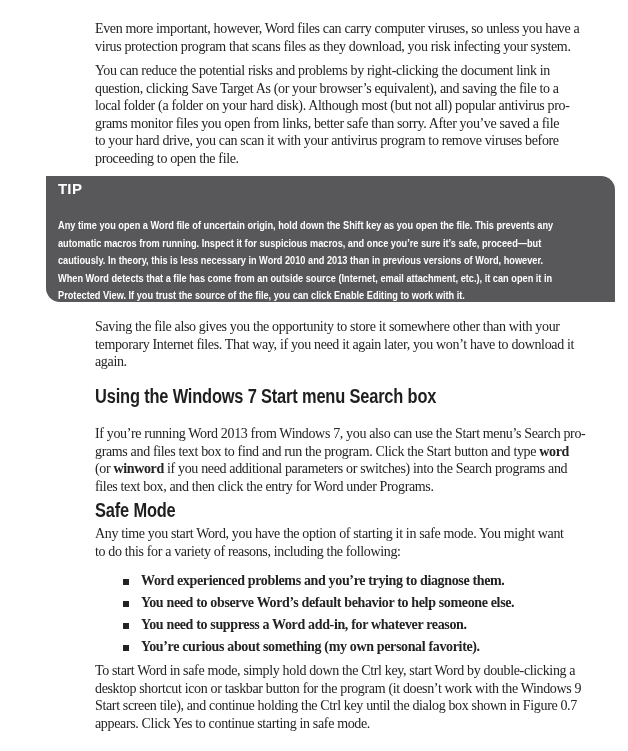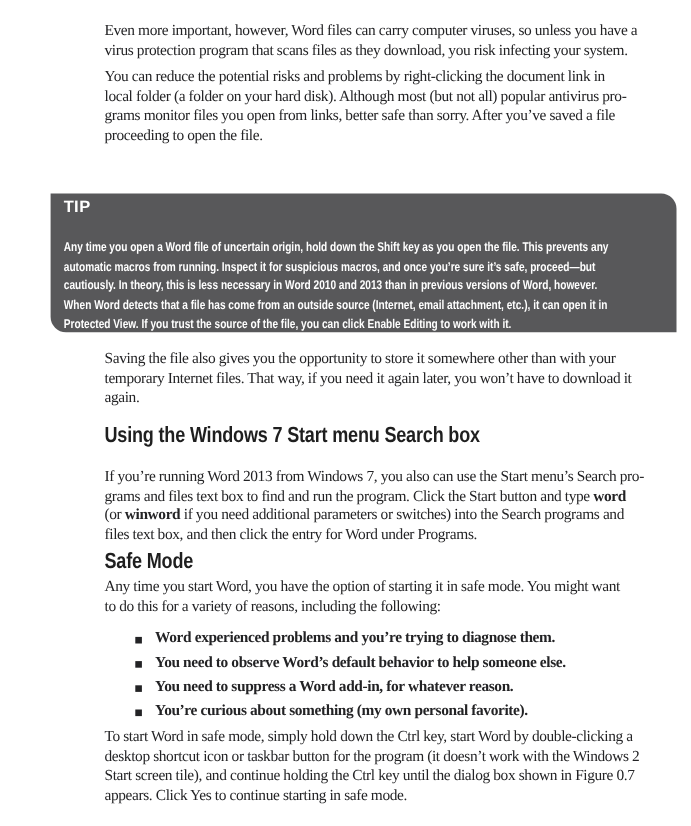--- a/index.html
+++ b/index.html
@@ -55,22 +55,24 @@
 
 <div class="page" style="background: rgb(255, 255, 255); color: rgb(35, 35, 37);">
 
   <div class="para" style="top:20px">
     <div>Even more important, however, Word files can carry computer viruses, so unless you have a</div>
     <div>virus protection program that scans files as they download, you risk infecting your system.</div>
   </div>
 
   <div class="para" style="top:62px">
     <div>You can reduce the potential risks and problems by right-clicking the document link in</div>
+    <div>question, clicking Save Target As (or your browser’s equivalent), and saving the file to a</div>
     <div>local folder (a folder on your hard disk). Although most (but not all) popular antivirus pro-</div>
     <div>grams monitor files you open from links, better safe than sorry. After you’ve saved a file</div>
+    <div>to your hard drive, you can scan it with your antivirus program to remove viruses before</div>
     <div>proceeding to open the file.</div>
   </div>
 
   <div class="tip-box" style="background: rgb(88, 88, 90); color: rgb(255, 255, 255);">
     <div class="tip-label">
       <span class="tip-t">T</span><span class="tip-rest">IP</span>
     </div>
     <div class="tip-body">
       <div class="tip-line">Any time you open a Word file of uncertain origin, hold down the Shift key as you open the file. This prevents any</div>
       <div class="tip-line">automatic macros from running. Inspect it for suspicious macros, and once you’re sure it’s safe, proceed—but</div>
@@ -104,18 +106,18 @@
 
   <div class="bullets">
     <div class="bullet-item"><span class="sq"></span><span>Word experienced problems and you’re trying to diagnose them.</span></div>
     <div class="bullet-item"><span class="sq"></span><span>You need to observe Word’s default behavior to help someone else.</span></div>
     <div class="bullet-item"><span class="sq"></span><span>You need to suppress a Word add-in, for whatever reason.</span></div>
     <div class="bullet-item"><span class="sq"></span><span>You’re curious about something (my own personal favorite).</span></div>
   </div>
 
   <div class="para" style="top:662px">
     <div>To start Word in safe mode, simply hold down the Ctrl key, start Word by double-clicking a</div>
-    <div>desktop shortcut icon or taskbar button for the program (it doesn’t work with the Windows 2</div>
+    <div>desktop shortcut icon or taskbar button for the program (it doesn’t work with the Windows 9</div>
     <div>Start screen tile), and continue holding the Ctrl key until the dialog box shown in Figure 0.7</div>
     <div>appears. Click Yes to continue starting in safe mode.</div>
   </div>
 
 </div>
 
 </body></html>

